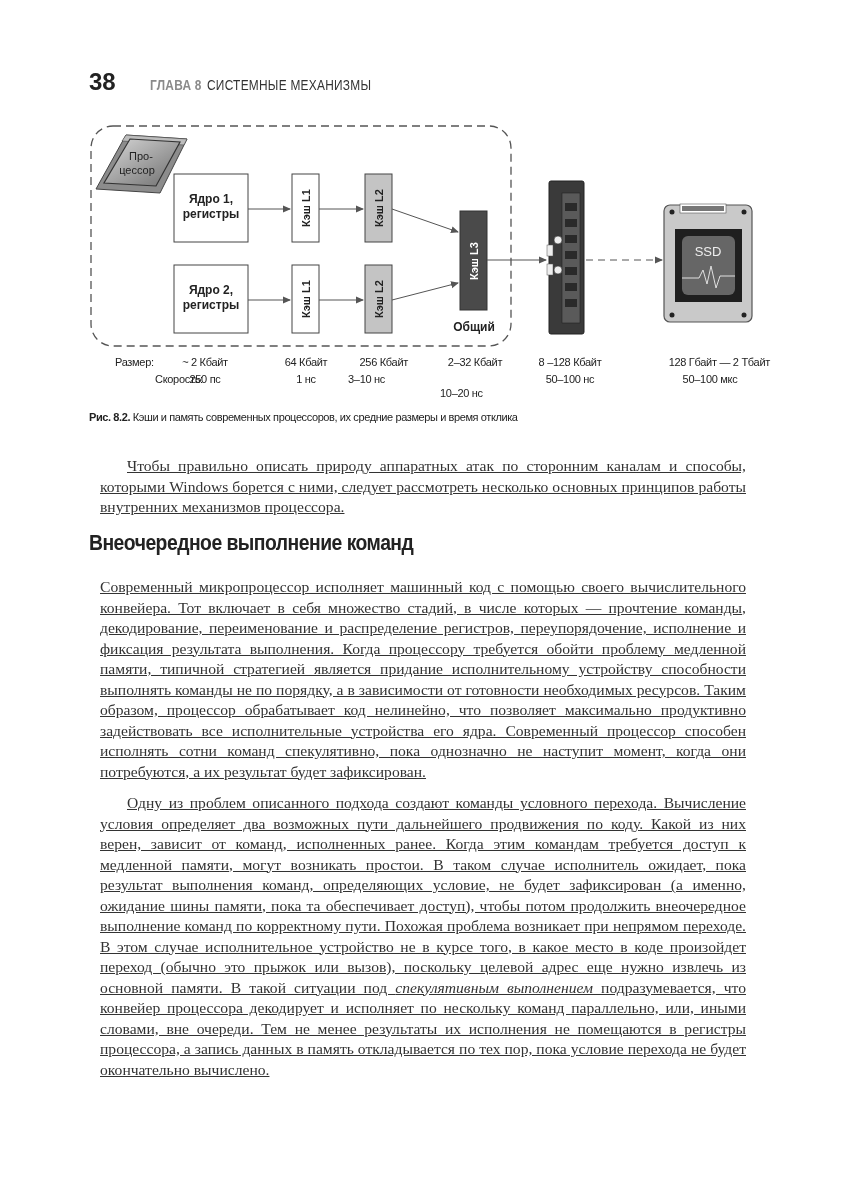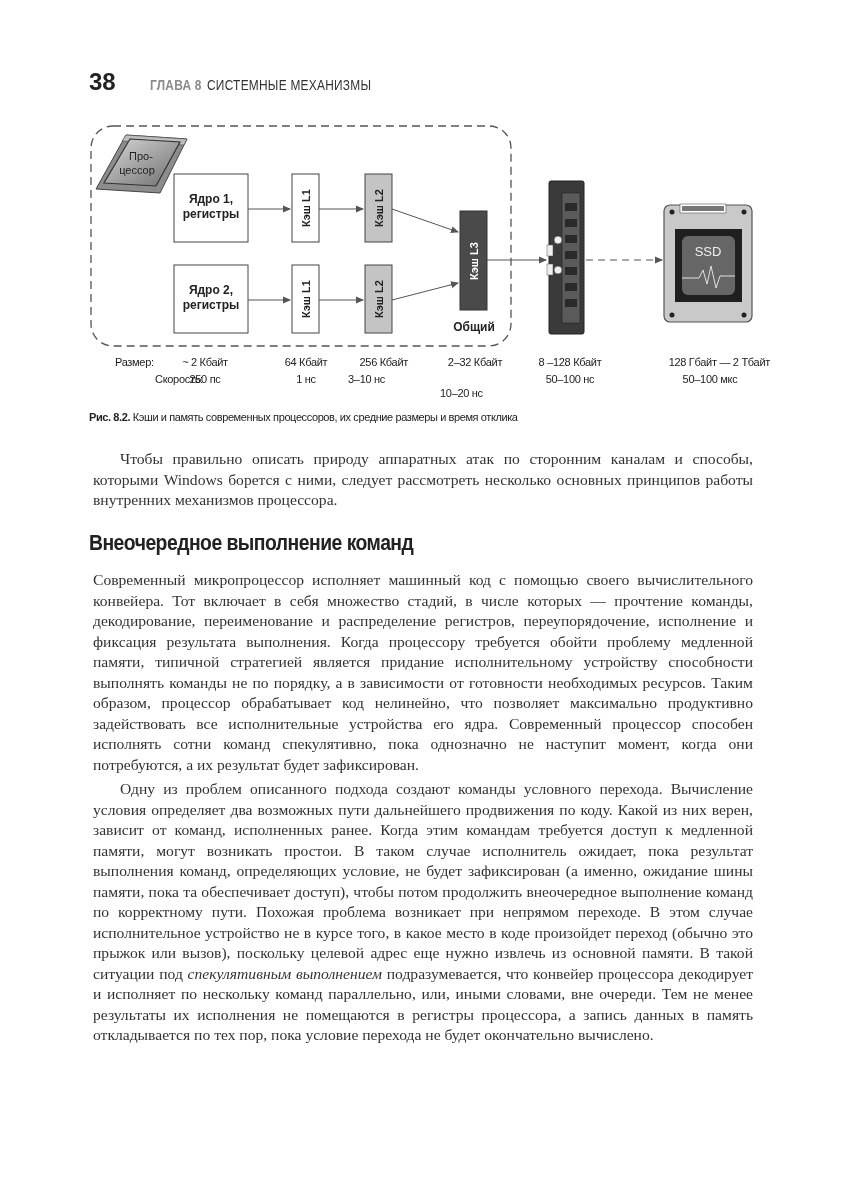--- a/index.html
+++ b/index.html
@@ -7,21 +7,21 @@
   .hdr { position:absolute; top:68px; left:89px; font-family:"Liberation Sans", sans-serif; white-space:nowrap; }
   .hdr .pg { font-weight:bold; font-size:24px; color:#222; }
   .hdr .ch { font-size:14px; color:#8a8a8a; font-weight:bold; margin-left:30px; letter-spacing:0.3px; transform:scaleX(0.85); display:inline-block; transform-origin:left; }
   .hdr .ct { font-size:14px; color:#333; margin-left:-8px; letter-spacing:0.3px; display:inline-block; transform:scaleX(0.85); transform-origin:left; }
   .diagram { position:absolute; left:0; top:0; width:849px; height:400px; }
   .dtext { font-family:"Liberation Sans", sans-serif; }
   .stats { position:absolute; font-family:"Liberation Sans", sans-serif; font-size:11px; color:#222; letter-spacing:-0.3px; }
   .caption { position:absolute; top:411px; left:89px; font-family:"Liberation Sans", sans-serif; font-size:11px; color:#222; letter-spacing:-0.4px; white-space:nowrap; }
   .caption b { font-weight:bold; }
   .body-text { position:absolute; left:89px; width:668px; font-family:"Liberation Serif", serif; font-size:15.6px; line-height:20.5px; color:#333; text-align:justify; }
-  .body-text p { margin:4px; }
+  .body-text p { margin:11px;text-decoration:underline; }
   .indent { text-indent:27px; }
   .h2 { position:absolute; top:530px; left:89px; font-family:"Liberation Sans", sans-serif; font-weight:bold; font-size:22px; color:#222; letter-spacing:-0.6px; transform:scaleX(0.88); transform-origin:left; white-space:nowrap; }
   em { font-style:italic; }
 </style>
 </head>
 <body>
 
 <div class="hdr">
   <span class="pg">38</span>
   <span class="ch">ГЛАВА 8</span>

